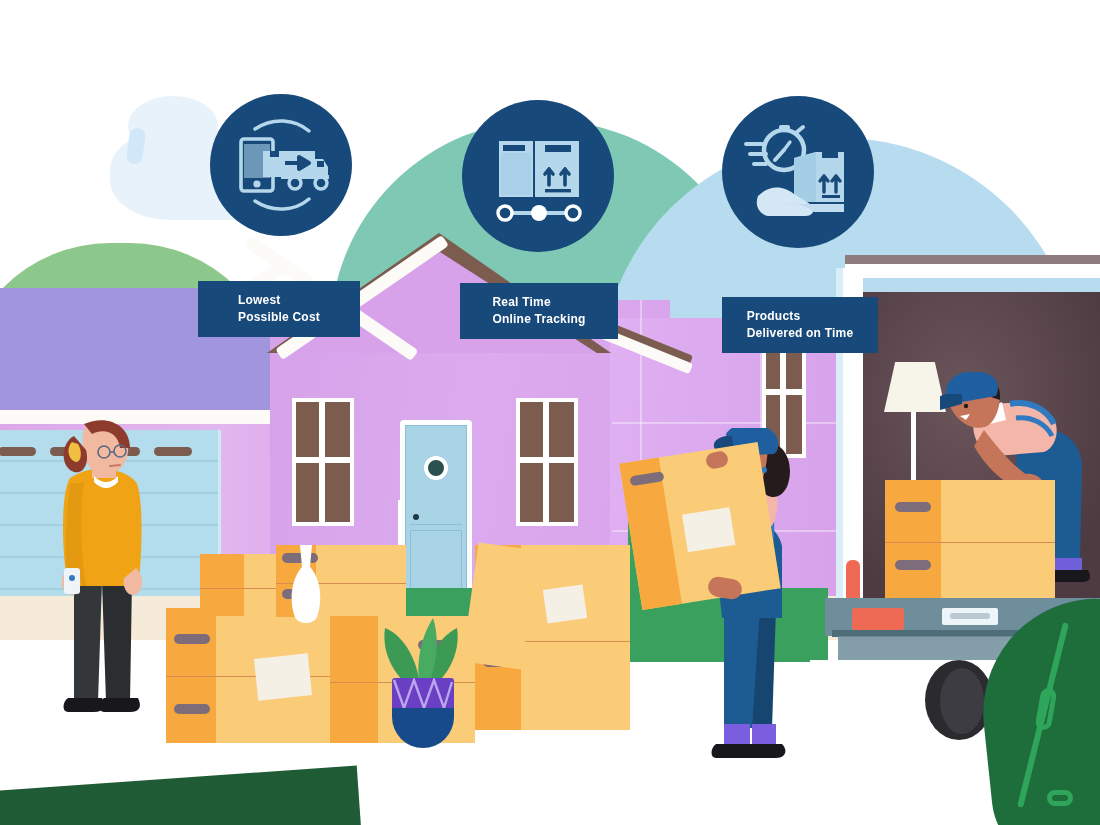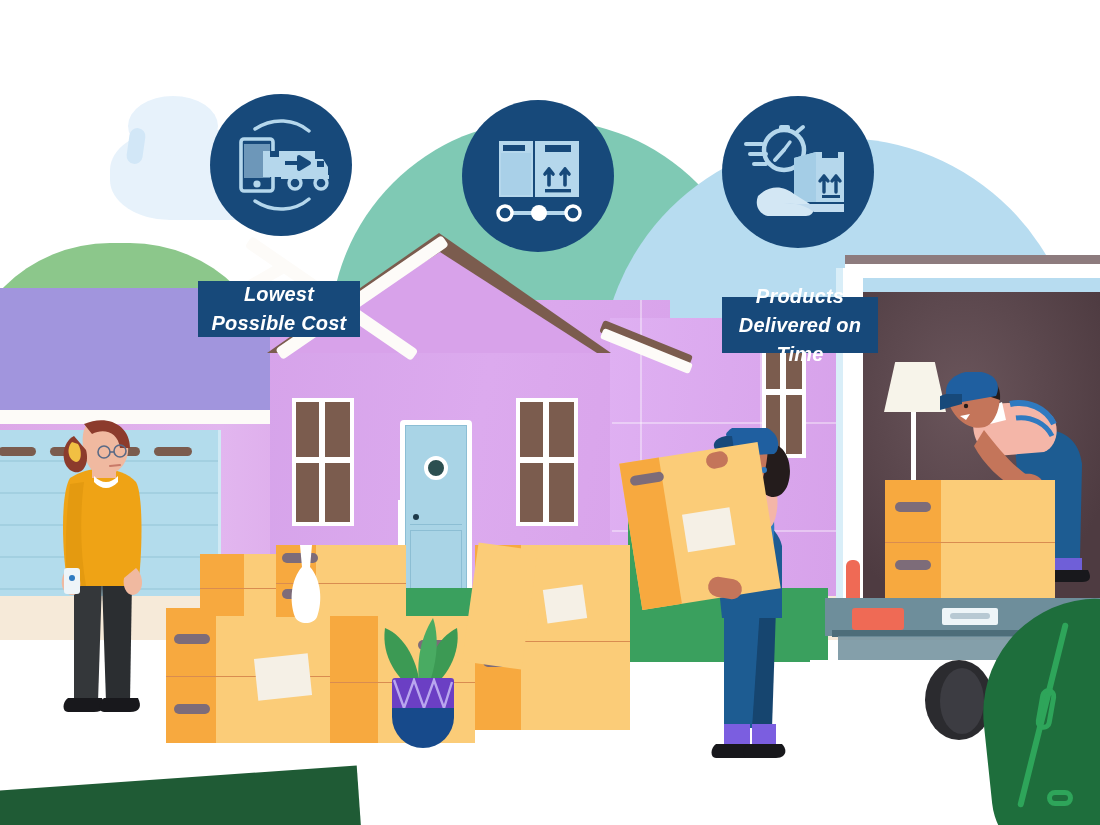--- a/index.html
+++ b/index.html
@@ -387,28 +387,27 @@
     border-radius: 50%;
     background: #17497a;
     display: flex;
     align-items: center;
     justify-content: center;
   }
   .badge-label {
     background: #17497a;
     color: #ffffff;
     font-weight: bold;
-    font-size: 20px;
+    font-size: 12px;
     line-height: 1.45;
-    text-align: center;
+    text-align: left;
     display: flex;
     align-items: center;
     justify-content: center;
     letter-spacing: .2px;
-    font-style: italic;
   }
   .badge-label span { display: block; white-space: pre-line; }
 </style>
 </head>
 <body>
 
 <div id="scene">
 
   <div class="layer sky"></div>
   <div class="layer cloud"></div>
@@ -711,20 +710,24 @@
       <path d="M64 62 L64 46 M64 46 L60 51 M64 46 L68 51" stroke="#17497a" stroke-width="3.6" fill="none" stroke-linecap="round"></path>
       <path d="M80 62 L80 46 M80 46 L76 51 M80 46 L84 51" stroke="#17497a" stroke-width="3.6" fill="none" stroke-linecap="round"></path>
       <rect x="60" y="66" width="26" height="3.4" fill="#17497a"></rect>
 
       <path d="M20 90 L88 90" stroke="#b5d7ec" stroke-width="4" stroke-linecap="round"></path>
       <circle cx="20" cy="90" r="7" fill="#17497a" stroke="#ffffff" stroke-width="3.4"></circle>
       <circle cx="54" cy="90" r="8" fill="#ffffff"></circle>
       <circle cx="88" cy="90" r="7" fill="#17497a" stroke="#ffffff" stroke-width="3.4"></circle>
     </svg>
   </div>
+  <div class="layer badge-label" style="left:460px;top:283px;width:158px;height:56px">
+    <span>Real Time
+Online Tracking</span>
+  </div>
 
   <div class="layer badge-circle" style="left:722px;top:96px;width:152px;height:152px">
     <svg width="108" height="108" viewBox="0 0 108 108">
 
       <path d="M2 26 L18 26 M6 36 L22 36 M10 46 L22 46" stroke="#b5d7ec" stroke-width="4" stroke-linecap="round"></path>
 
       <circle cx="40" cy="32" r="20" fill="none" stroke="#b5d7ec" stroke-width="4.5"></circle>
       <rect x="35" y="7" width="11" height="6" rx="2" fill="#b5d7ec"></rect>
       <path d="M53 14 L59 9" stroke="#b5d7ec" stroke-width="4" stroke-linecap="round"></path>
       <path d="M40 32 L31 42" stroke="#b5d7ec" stroke-width="4" stroke-linecap="round"></path>

